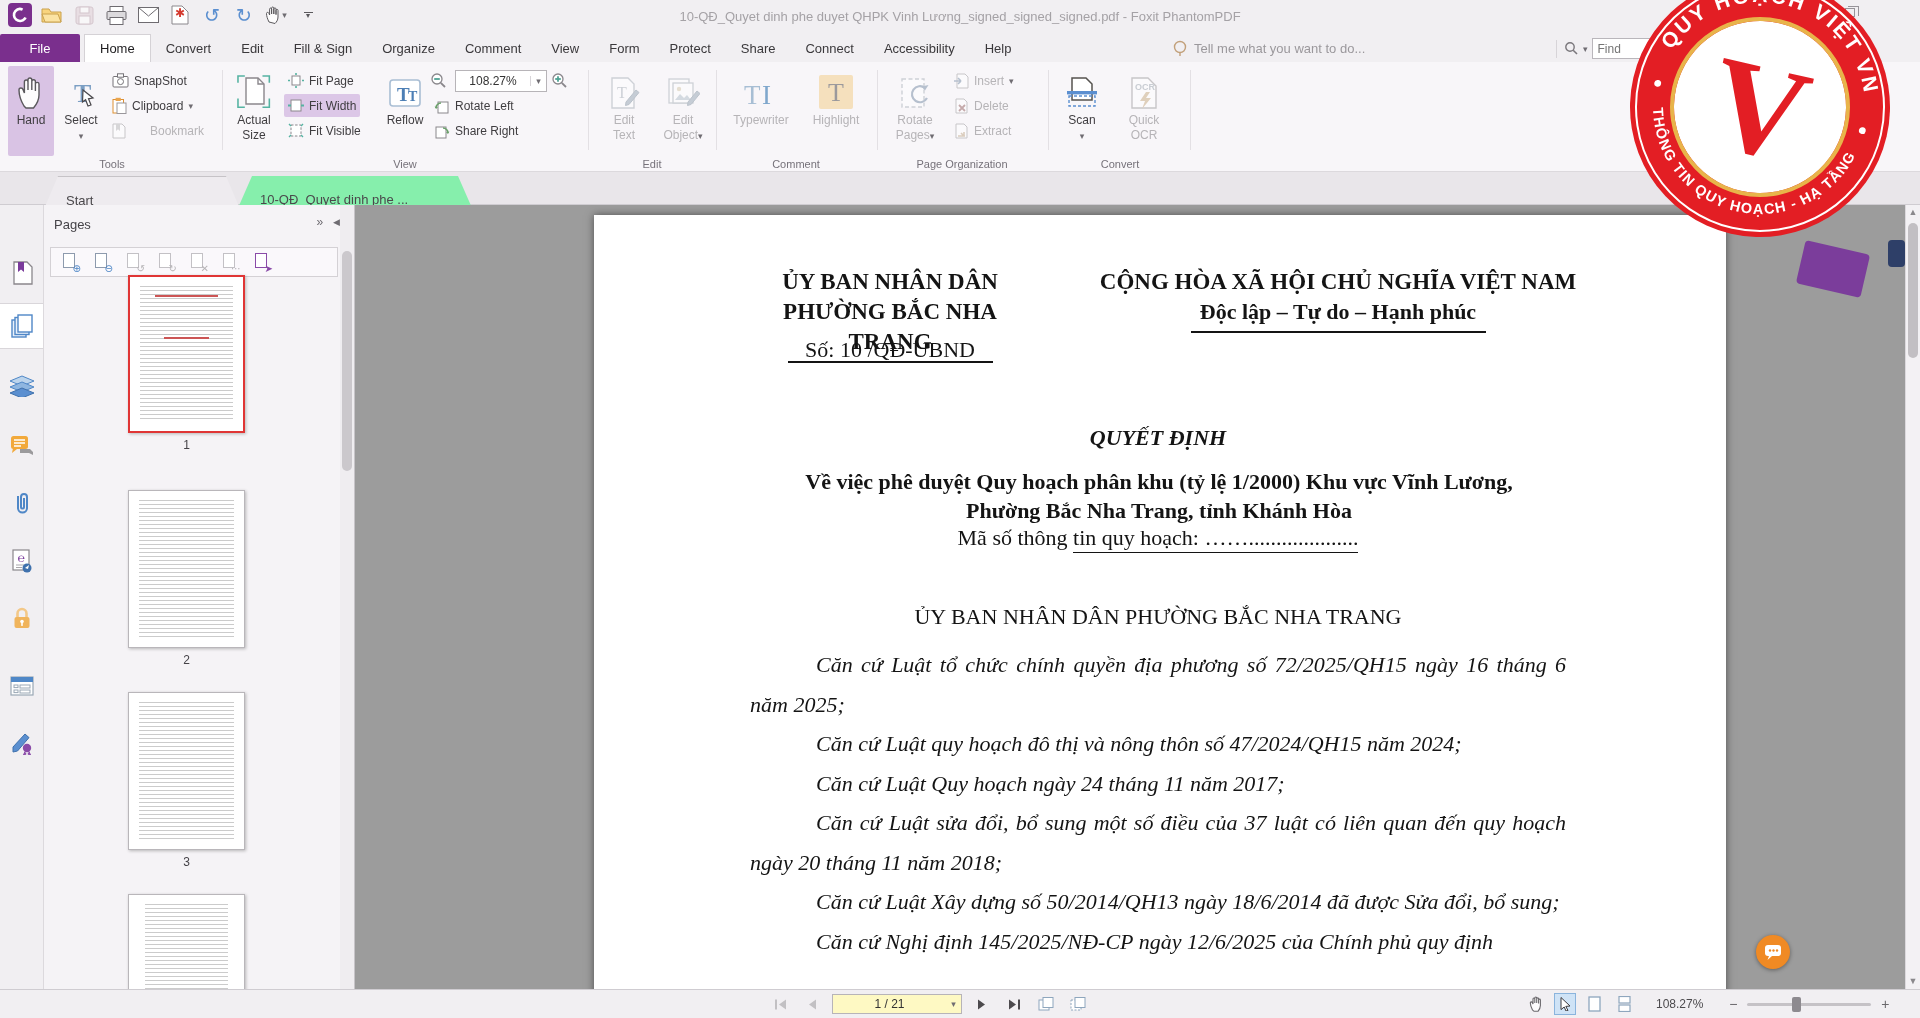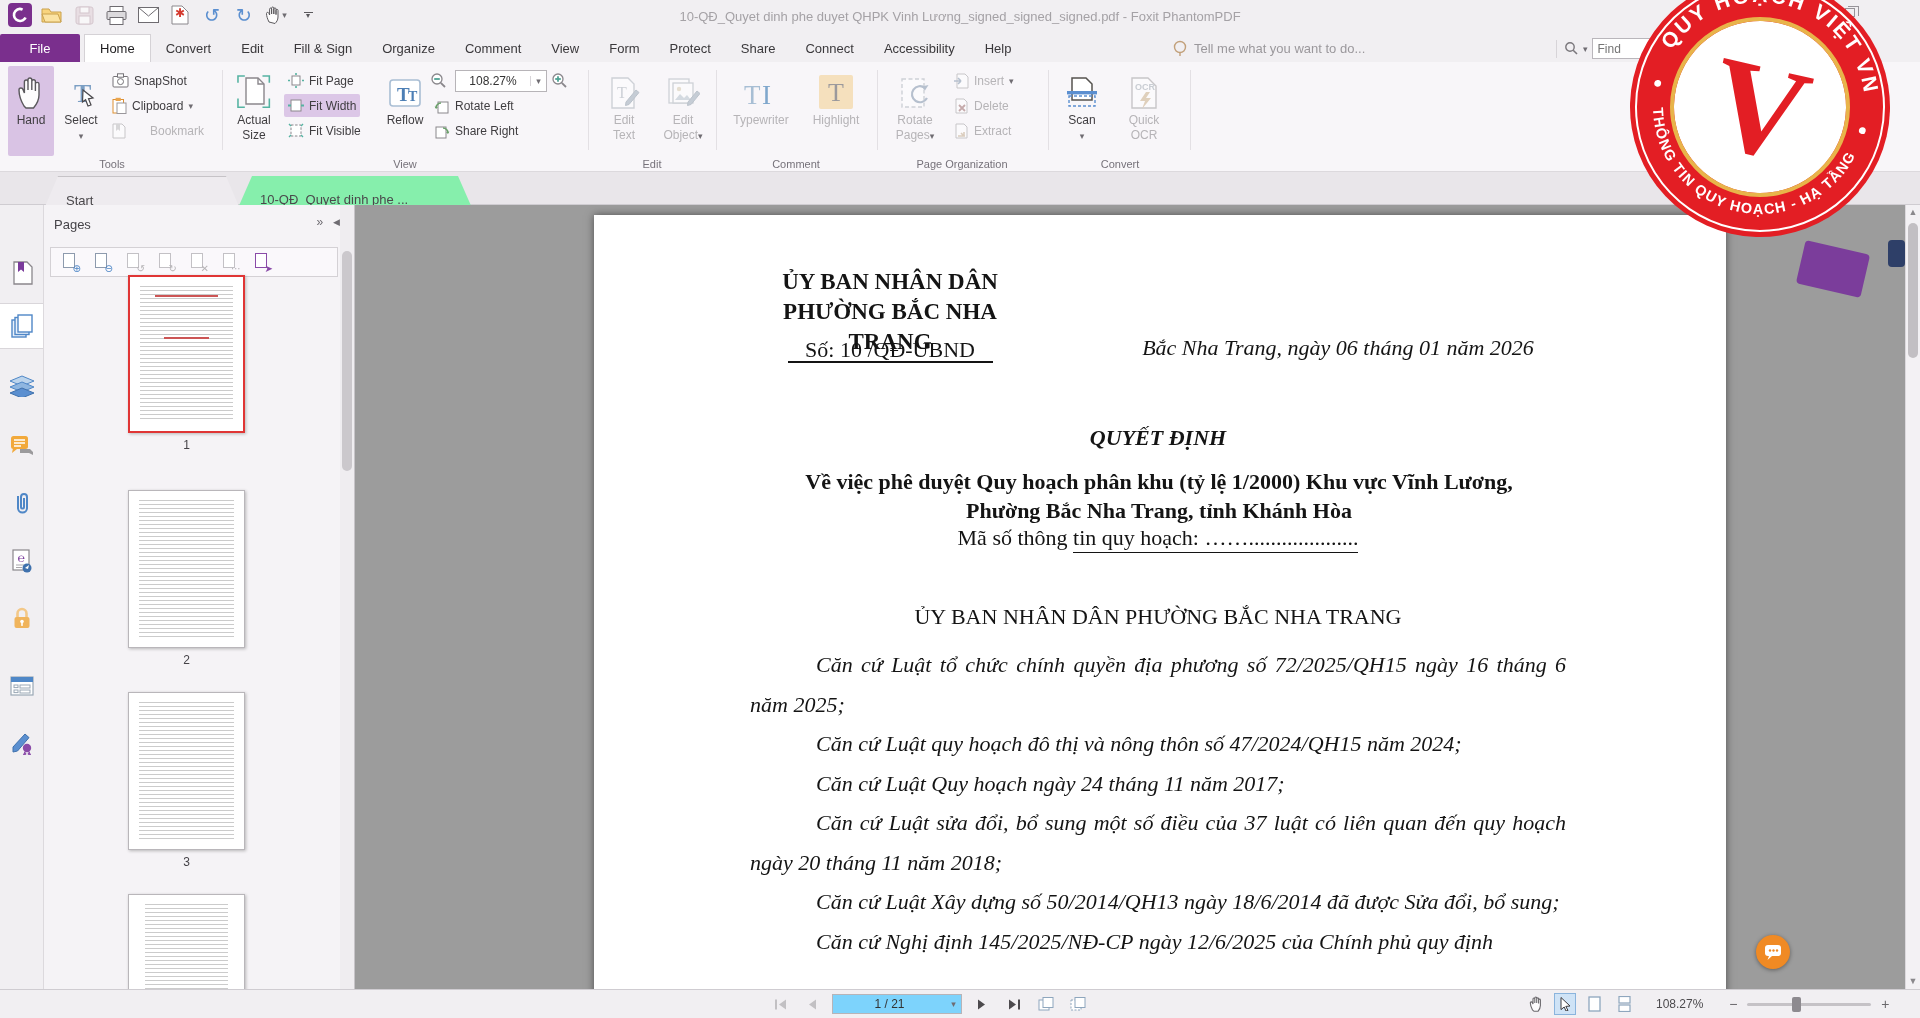--- a/index.html
+++ b/index.html
@@ -130,21 +130,21 @@
                border-left:1px solid #dcd9dd; flex:none; }
   .docscroll .arr { position:absolute; left:0; width:14px; height:15px; color:#8a888c; font-size:9px;
                     text-align:center; line-height:15px; }
   .docscroll .dthumb { position:absolute; left:2px; top:18px; width:10px; height:135px;
                        background:#c2bfc3; border-radius:5px; }
 
   
   .statusbar { position:absolute; left:0; top:989px; width:1920px; height:29px; background:#f1eff2;
                border-top:1px solid #cfccd1; font-size:12px; color:#4c4a4d; }
   .sb { position:absolute; top:0; height:28px; display:flex; align-items:center; }
-  .pagebox { width:130px; height:20px; background:#7dd3fc; border:1px solid #b7b4b8; display:flex;
+  .pagebox { width:130px; height:20px; background:#fef9c3; border:1px solid #b7b4b8; display:flex;
              align-items:center; font-size:12px; color:#333; }
   .pagebox .pv { flex:1; text-align:center; }
   .pagebox .pa { width:15px; text-align:center; color:#6f6c72; font-size:9px; }
   .sbico { width:24px; display:flex; justify-content:center; align-items:center; }
   .selbox { width:22px; height:22px; background:#cfe3f6; border:1px solid #8ab4dd; display:flex;
             align-items:center; justify-content:center; }
   .ztrack { position:relative; width:124px; height:3px; background:#c5c2c6; border-radius:2px; }
   .ztrack .zthumb { position:absolute; top:-6px; left:36%; width:9px; height:15px; background:#8d8a8f;
                     border-radius:2px; }
 
@@ -634,21 +634,25 @@
     </div>
 
     <div class="docarea">
       <div class="page">
         <div class="hl">
           <div>ỦY BAN NHÂN DÂN</div>
           <div>PHƯỜNG BẮC NHA TRANG</div>
           <div class="uline" style="width:205px;"></div>
         </div>
         <div class="sonum">Số: 10 /QĐ-UBND</div>
-        <div class="dateline">Bắc Nha Trang, ngày 06 tháng 01 năm 2026</div>
+        <div class="hr">
+          <div>CỘNG HÒA XÃ HỘI CHỦ NGHĨA VIỆT NAM</div>
+          <div class="l2">Độc lập – Tự do – Hạnh phúc</div>
+          <div class="uline" style="width:295px;"></div>
+        </div>
         <div class="dtitle">QUYẾT ĐỊNH</div>
         <div class="dsub">
           <div>Về việc phê duyệt Quy hoạch phân khu (tỷ lệ 1/2000) Khu vực Vĩnh Lương,</div>
           <div>Phường Bắc Nha Trang, tỉnh Khánh Hòa</div>
         </div>
         <div class="dcode">
           <span>Mã số thông </span><span class="u">tin quy hoạch: ……....................</span>
         </div>
         <div class="dheading">ỦY BAN NHÂN DÂN PHƯỜNG BẮC NHA TRANG</div>
         <div class="dbody">

